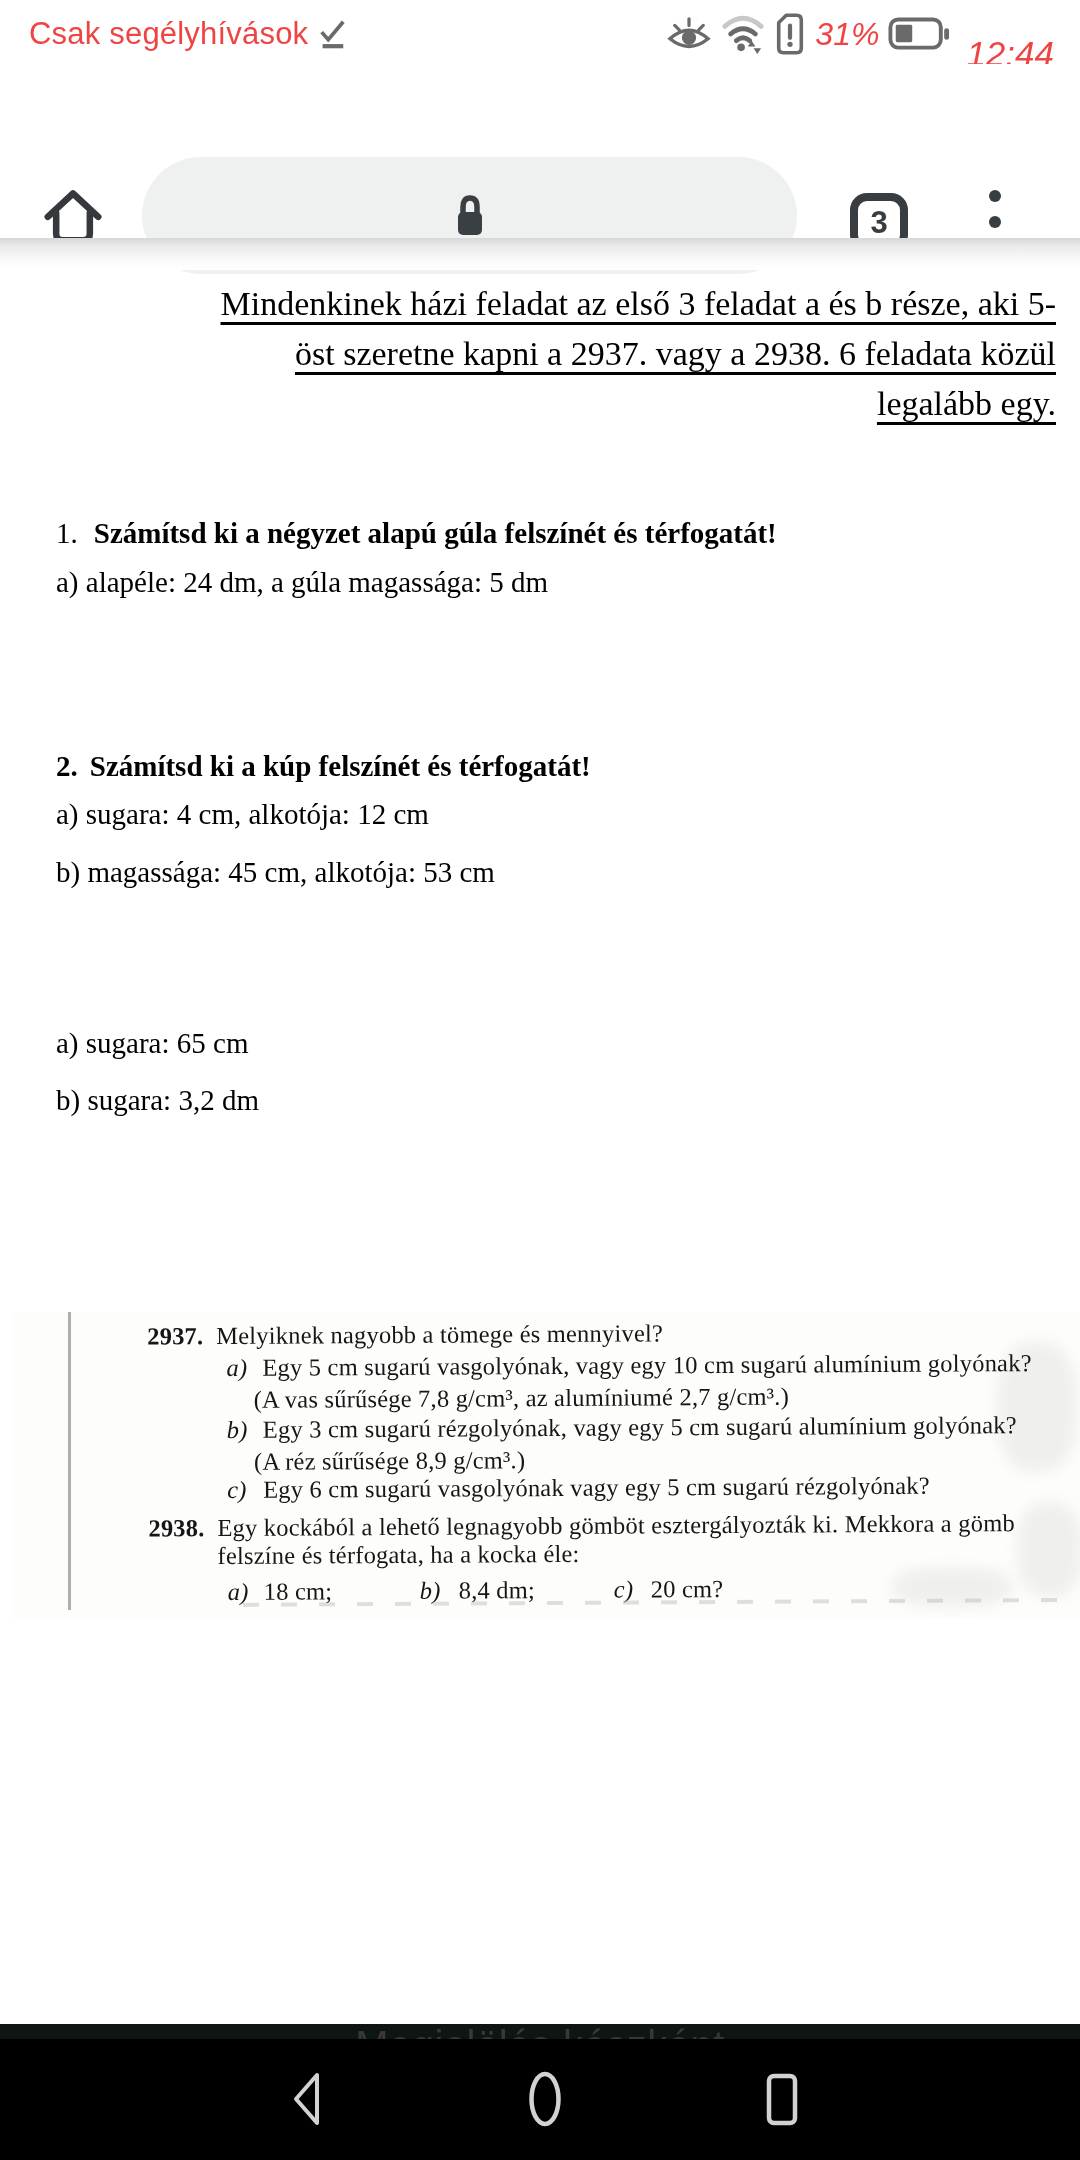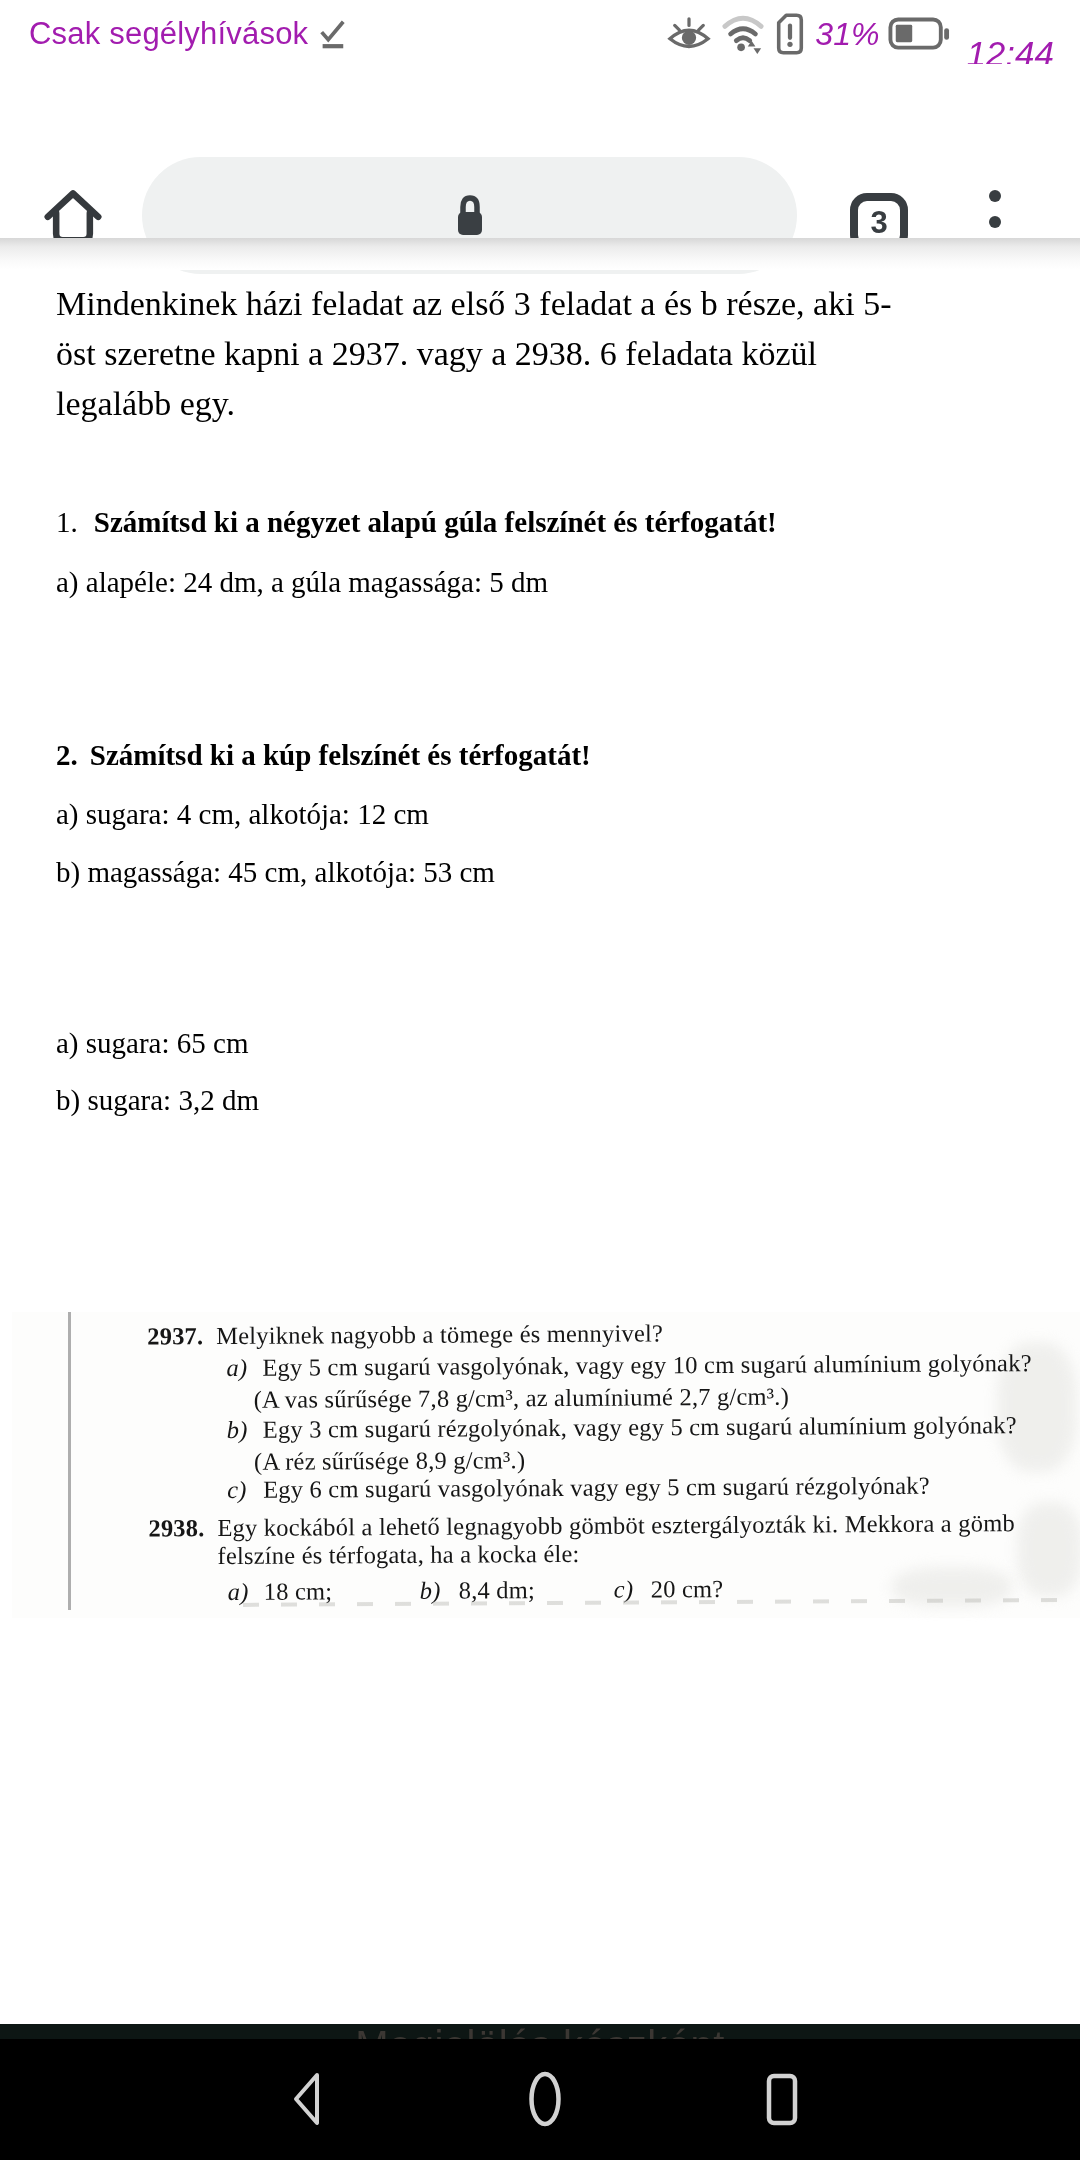--- a/index.html
+++ b/index.html
@@ -5,21 +5,21 @@
   html,body{margin:0;padding:0;background:#222;}
   .screen{
     position:relative;width:1080px;height:2160px;margin:0 auto;
     background:#ffffff;overflow:hidden;
     font-family:"Liberation Sans",sans-serif;
   }
   
   .statusbar{
     position:absolute;top:0;left:0;right:0;height:64px;
     display:flex;align-items:center;padding:4px 26px 0 29px;box-sizing:border-box;
-    color:#a21caf;background:#fff;
+    color:#ef4444;background:#fff;
   }
   .carrier{font-size:31px;letter-spacing:.2px;}
   .check-ic{margin-left:9px;margin-top:4px;}
   .sb-right{margin-left:auto;display:flex;align-items:center;gap:9px;font-style:italic;}
   .batt-pct{font-size:32px;}
   .clock{font-size:35px;margin-left:7px;margin-top:40px;}
   
   .toolbar{position:absolute;top:64px;left:0;right:0;height:174px;background:#fff;}
   .home-btn{position:absolute;left:44px;top:122px;width:58px;height:58px;cursor:pointer;}
   .urlbar{
@@ -34,22 +34,22 @@
   }
   .tab-count{font-size:31px;font-weight:700;color:#383d41;}
   .menu-btn{position:absolute;left:988px;top:126px;width:14px;height:64px;
     display:flex;flex-direction:column;justify-content:space-between;align-items:center;}
   .menu-btn i{width:12px;height:12px;border-radius:50%;background:#383d41;}
   .tb-sep{position:absolute;top:238px;left:0;right:0;height:32px;
     background:linear-gradient(180deg,#d7d7d7 0%,#ececec 28%,#fafafa 72%,#ffffff 100%);}
   
   .doc-line{position:absolute;left:56px;font-family:"Liberation Serif",serif;color:#000;white-space:nowrap;}
   .heading{top:279px;right:24px;font-size:34px;line-height:50px;white-space:normal;}
-  .heading div{text-decoration-thickness:2.5px;text-underline-offset:7px;}
-  .sec-title{font-size:29px;font-weight:700;}
+  .heading div{text-decoration:underline;text-decoration-thickness:2.5px;text-underline-offset:7px;text-align:right;}
+  .sec-title{font-size:29px;font-weight:700;margin-top:11px;}
   .sec-title .sec-num{font-weight:700;margin-right:12px;}
   .sec-title .sec-num.reg{font-weight:400;margin-right:16px;}
   .doc-item{font-size:29px;}
   .t1{top:506px}.t1a{top:566px}.t1b{top:624px}
   .t2{top:739px}.t2a{top:798px}.t2b{top:856px}
   .t3{top:968px}.t3a{top:1027px}.t3b{top:1084px}
   
   .scan{position:absolute;top:1312px;left:12px;width:1080px;height:306px;background:#fdfdfc;}
   .scan-inner{position:absolute;inset:0;transform:rotate(-.35deg);
     font-family:"Liberation Serif",serif;color:#161616;font-size:24.5px;letter-spacing:.2px;}

